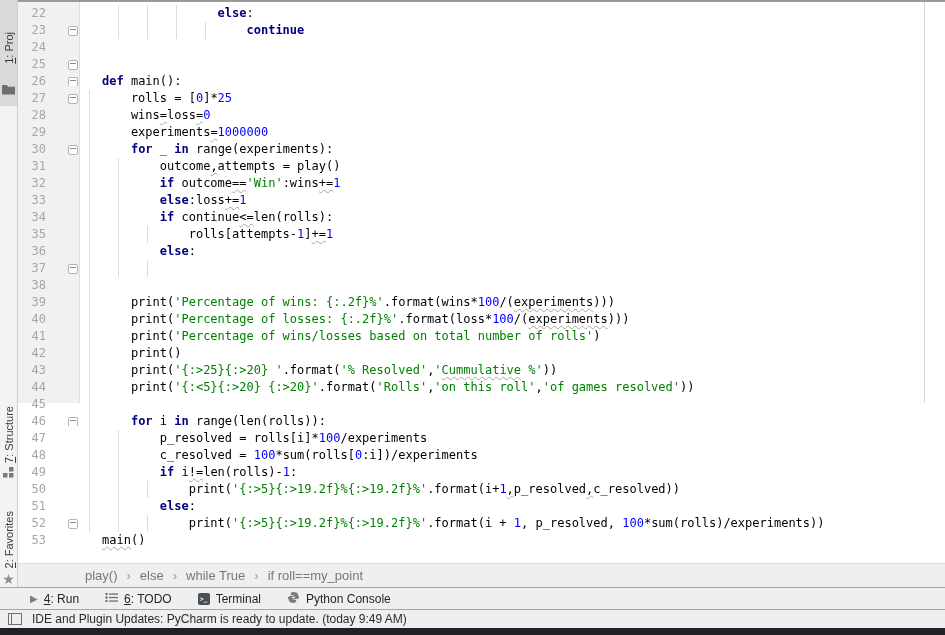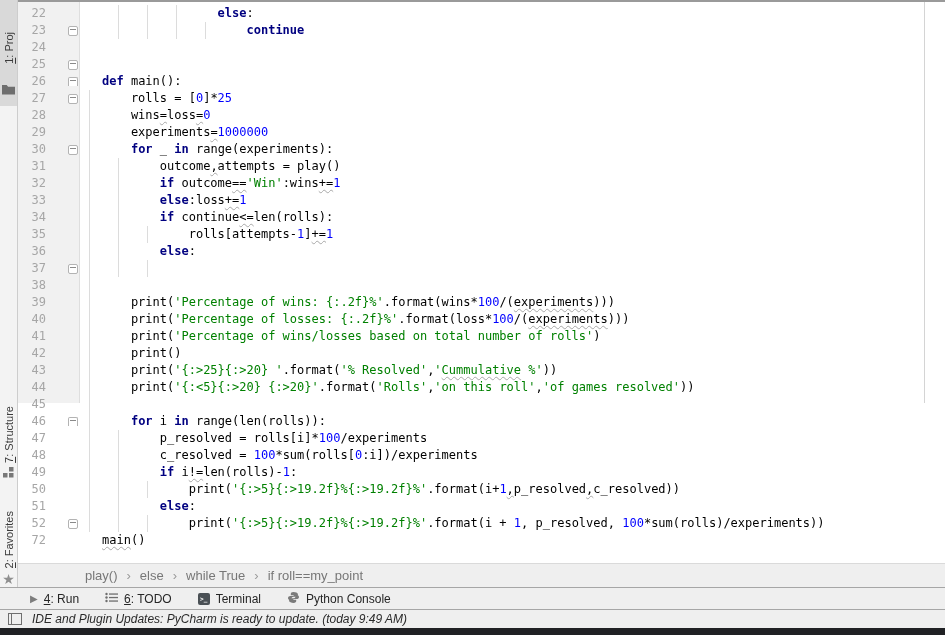--- a/index.html
+++ b/index.html
@@ -59,21 +59,21 @@
            padding-left:30px;gap:26px;font-size:12px;color:#262626;}
   .titem{display:flex;align-items:center;gap:6px;}
   .mn{text-decoration:underline;}
   .run-glyph{color:#7d7d7d;font-size:10px;line-height:10px;}
   .term-ic{width:12px;height:12px;background:#4a5055;border-radius:2px;color:#fff;
            font:bold 6px "DejaVu Sans Mono",monospace;display:flex;align-items:center;justify-content:center;}
 
   
   #statusbar{position:absolute;left:0;top:609px;width:945px;height:19px;background:#efefef;
              border-top:1px solid #a6a6a6;box-sizing:border-box;display:flex;align-items:center;
-             padding-left:8px;gap:10px;font-size:12px;color:#2b2b2b;font-style:italic;}
+             padding-left:8px;gap:10px;font-size:12px;color:#2b2b2b;}
   .panel-ic{width:12px;height:10px;border:1px solid #6f6f6f;position:relative;background:#efefef;}
   .panel-ic::after{content:"";position:absolute;left:2px;top:0;bottom:0;width:1px;background:#6f6f6f;}
 
   #taskbar{position:absolute;left:0;top:628px;width:945px;height:7px;background:#202124;}
 </style>
 </head>
 <body>
 
 <div id="screen">
 
@@ -149,21 +149,21 @@
         <div class="cl"><span class="ln">43</span><span class="foldc"></span><span class="codet"><span class="tk-p">    print(</span><span class="tk-s">'{:&gt;25}{:&gt;20} '</span><span class="tk-p">.format(</span><span class="tk-s">'% Resolved'</span><span class="tk-p">,</span><span class="tk-s">'</span><span class="tk-s wavy">Cummulative</span><span class="tk-s"> %'</span><span class="tk-p">))</span></span></div>
         <div class="cl"><span class="ln">44</span><span class="foldc"></span><span class="codet"><span class="tk-p">    print(</span><span class="tk-s">'{:&lt;5}{:&gt;20} {:&gt;20}'</span><span class="tk-p">.format(</span><span class="tk-s">'Rolls'</span><span class="tk-p">,</span><span class="tk-s">'on this roll'</span><span class="tk-p">,</span><span class="tk-s">'of games resolved'</span><span class="tk-p">))</span></span></div>
         <div class="cl"><span class="ln">45</span><span class="foldc"></span><span class="codet"></span></div>
         <div class="cl"><span class="ln">46</span><span class="foldc"><i class="ft"></i></span><span class="codet"><span class="tk-p">    </span><span class="tk-k">for</span><span class="tk-p"> i </span><span class="tk-k">in</span><span class="tk-p"> range(len(rolls)):</span></span></div>
         <div class="cl"><span class="ln">47</span><span class="foldc"></span><span class="codet"><span class="tk-p">        p_resolved = rolls[i]*</span><span class="tk-n">100</span><span class="tk-p">/experiments</span></span></div>
         <div class="cl"><span class="ln">48</span><span class="foldc"></span><span class="codet"><span class="tk-p">        c_resolved = </span><span class="tk-n">100</span><span class="tk-p">*sum(rolls[</span><span class="tk-n">0</span><span class="tk-p">:i])/experiments</span></span></div>
         <div class="cl"><span class="ln">49</span><span class="foldc"></span><span class="codet"><span class="tk-p">        </span><span class="tk-k">if</span><span class="tk-p"> i</span><span class="tk-p wavy">!=</span><span class="tk-p">len(rolls)-</span><span class="tk-n">1</span><span class="tk-p">:</span></span></div>
         <div class="cl"><span class="ln">50</span><span class="foldc"></span><span class="codet"><span class="tk-p">            print(</span><span class="tk-s">'{:&gt;5}{:&gt;19.2f}%{:&gt;19.2f}%'</span><span class="tk-p">.format(i+</span><span class="tk-n">1</span><span class="tk-p wavy">,</span><span class="tk-p">p_resolved</span><span class="tk-p wavy">,</span><span class="tk-p">c_resolved))</span></span></div>
         <div class="cl"><span class="ln">51</span><span class="foldc"></span><span class="codet"><span class="tk-p">        </span><span class="tk-k">else</span><span class="tk-p">:</span></span></div>
         <div class="cl"><span class="ln">52</span><span class="foldc"><i class="fm"></i></span><span class="codet"><span class="tk-p">            print(</span><span class="tk-s">'{:&gt;5}{:&gt;19.2f}%{:&gt;19.2f}%'</span><span class="tk-p">.format(i + </span><span class="tk-n">1</span><span class="tk-p">, p_resolved, </span><span class="tk-n">100</span><span class="tk-p">*sum(rolls)/experiments))</span></span></div>
-        <div class="cl"><span class="ln">72</span><span class="foldc"></span><span class="codet"><span class="tk-p wavy">main</span><span class="tk-p">()</span></span></div>
+        <div class="cl"><span class="ln">53</span><span class="foldc"></span><span class="codet"><span class="tk-p wavy">main</span><span class="tk-p">()</span></span></div>
       </div>
   </div>
 
   <div id="crumbbar">
       <span class="crumb">play()</span>
       <span class="crumb-sep">›</span>
       <span class="crumb">else</span>
       <span class="crumb-sep">›</span>
       <span class="crumb">while True</span>
       <span class="crumb-sep">›</span>

